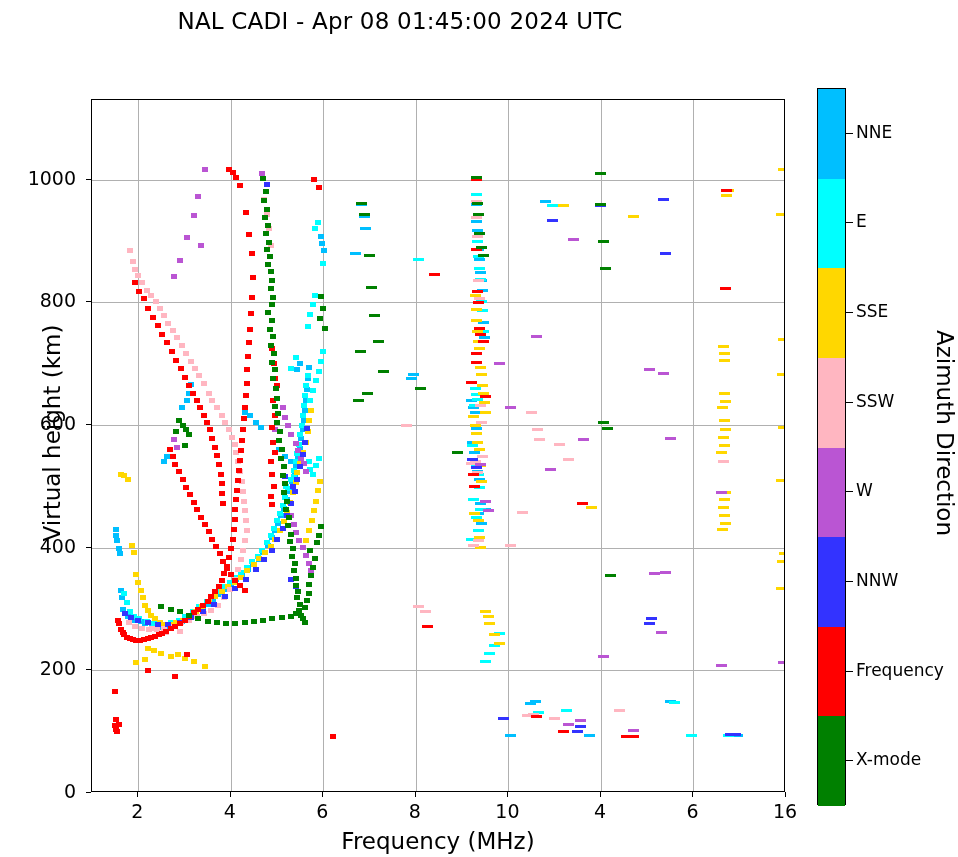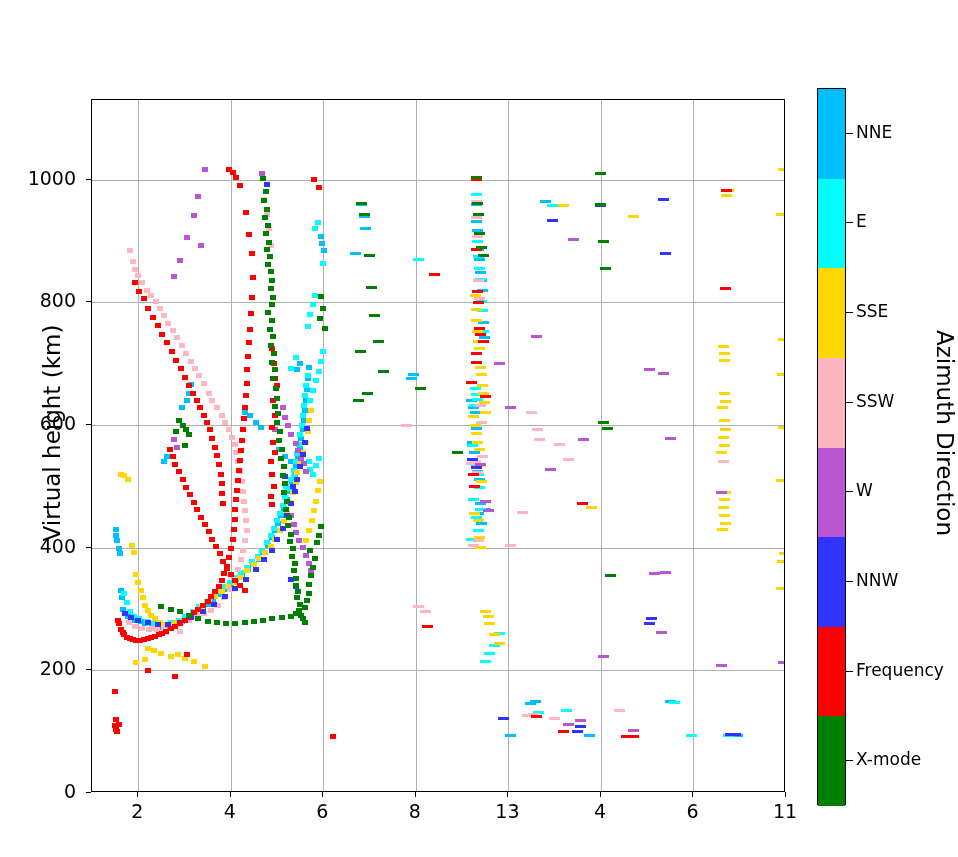--- a/index.html
+++ b/index.html
@@ -39,20 +39,21 @@
   .ctick{position:absolute;left:846px;width:7px;height:1px;background:#000;}
   .clab{position:absolute;left:856px;font-size:17px;white-space:nowrap;}
   #cbtitle{position:absolute;left:745px;top:420px;width:400px;text-align:center;font-size:23px;
            transform:rotate(90deg);transform-origin:center center;}
 </style>
 </head>
 <body>
 
 <div id="root">
 
+  <div id="title">NAL CADI - Apr 08 01:45:00 2024 UTC</div>
 
   <div id="plot">
       <div class="gl v" style="left: 46.2667px; background: rgb(176, 176, 176);"></div>
       <div class="gl v" style="left: 138.8px; background: rgb(176, 176, 176);"></div>
       <div class="gl v" style="left: 231.333px; background: rgb(176, 176, 176);"></div>
       <div class="gl v" style="left: 323.867px; background: rgb(176, 176, 176);"></div>
       <div class="gl v" style="left: 416.4px; background: rgb(176, 176, 176);"></div>
       <div class="gl v" style="left: 508.933px; background: rgb(176, 176, 176);"></div>
       <div class="gl v" style="left: 601.467px; background: rgb(176, 176, 176);"></div>
       <div class="gl h" style="top: 570.345px; background: rgb(176, 176, 176);"></div>
@@ -862,27 +863,27 @@
   <div id="axes-deco">
       <div class="tick x" style="left: 137.267px;"></div>
       <div class="xlab" style="left: 137.267px;">2</div>
       <div class="tick x" style="left: 229.8px;"></div>
       <div class="xlab" style="left: 229.8px;">4</div>
       <div class="tick x" style="left: 322.333px;"></div>
       <div class="xlab" style="left: 322.333px;">6</div>
       <div class="tick x" style="left: 414.867px;"></div>
       <div class="xlab" style="left: 414.867px;">8</div>
       <div class="tick x" style="left: 507.4px;"></div>
-      <div class="xlab" style="left: 507.4px;">13</div>
+      <div class="xlab" style="left: 507.4px;">10</div>
       <div class="tick x" style="left: 599.933px;"></div>
       <div class="xlab" style="left: 599.933px;">4</div>
       <div class="tick x" style="left: 692.467px;"></div>
       <div class="xlab" style="left: 692.467px;">6</div>
       <div class="tick x" style="left: 785px;"></div>
-      <div class="xlab" style="left: 785px;">11</div>
+      <div class="xlab" style="left: 785px;">16</div>
       <div class="tick y" style="top: 792px;"></div>
       <div class="ylab" style="top: 780px;">0</div>
       <div class="tick y" style="top: 669.345px;"></div>
       <div class="ylab" style="top: 657.345px;">200</div>
       <div class="tick y" style="top: 546.69px;"></div>
       <div class="ylab" style="top: 534.69px;">400</div>
       <div class="tick y" style="top: 424.035px;"></div>
       <div class="ylab" style="top: 412.035px;">600</div>
       <div class="tick y" style="top: 301.381px;"></div>
       <div class="ylab" style="top: 289.381px;">800</div>
@@ -899,20 +900,21 @@
       <div class="ctick" style="top: 491.312px;"></div>
       <div class="clab" style="top: 480.312px;">W</div>
       <div class="ctick" style="top: 580.938px;"></div>
       <div class="clab" style="top: 569.938px;">NNW</div>
       <div class="ctick" style="top: 670.562px;"></div>
       <div class="clab" style="top: 659.562px;">Frequency</div>
       <div class="ctick" style="top: 760.188px;"></div>
       <div class="clab" style="top: 749.188px;">X-mode</div>
     </div>
 
+  <div id="xtitle">Frequency (MHz)</div>
   <div id="ytitle">Virtual height (km)</div>
 
   <div id="cbar">
       <div class="cseg" style="top: 0px; height: 89.625px; background: rgb(0, 191, 255);"></div>
       <div class="cseg" style="top: 89.625px; height: 89.625px; background: rgb(0, 255, 255);"></div>
       <div class="cseg" style="top: 179.25px; height: 89.625px; background: rgb(255, 215, 0);"></div>
       <div class="cseg" style="top: 268.875px; height: 89.625px; background: rgb(255, 182, 193);"></div>
       <div class="cseg" style="top: 358.5px; height: 89.625px; background: rgb(186, 85, 211);"></div>
       <div class="cseg" style="top: 448.125px; height: 89.625px; background: rgb(51, 51, 255);"></div>
       <div class="cseg" style="top: 537.75px; height: 89.625px; background: rgb(255, 0, 0);"></div>

